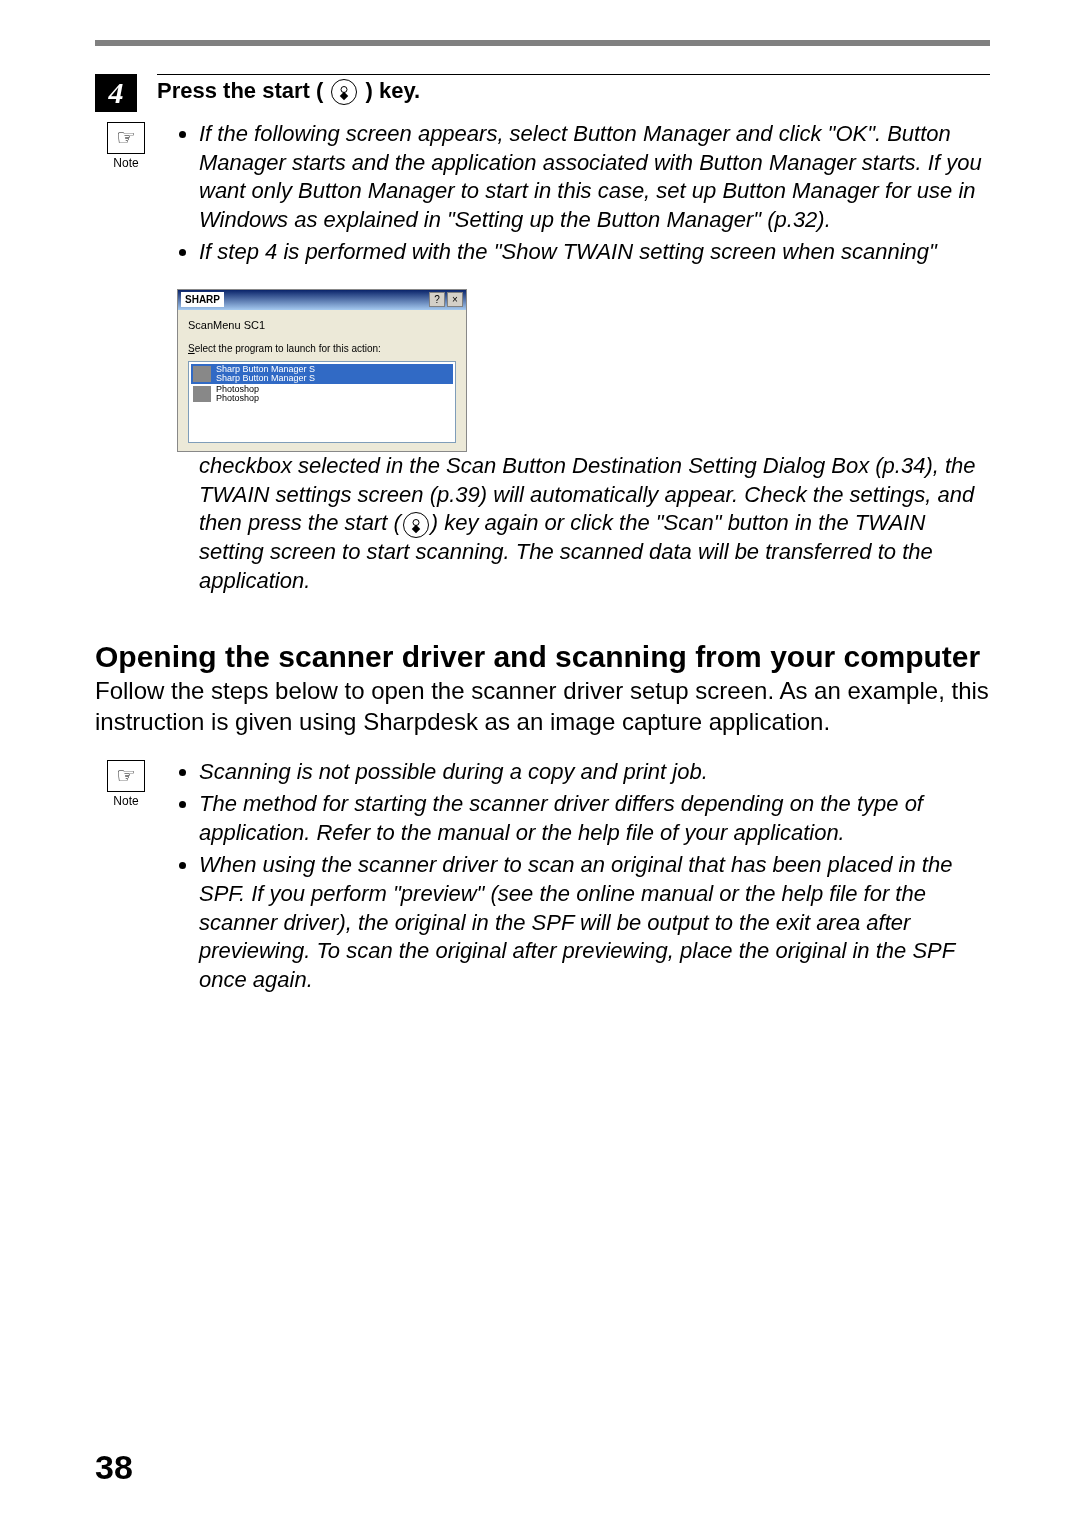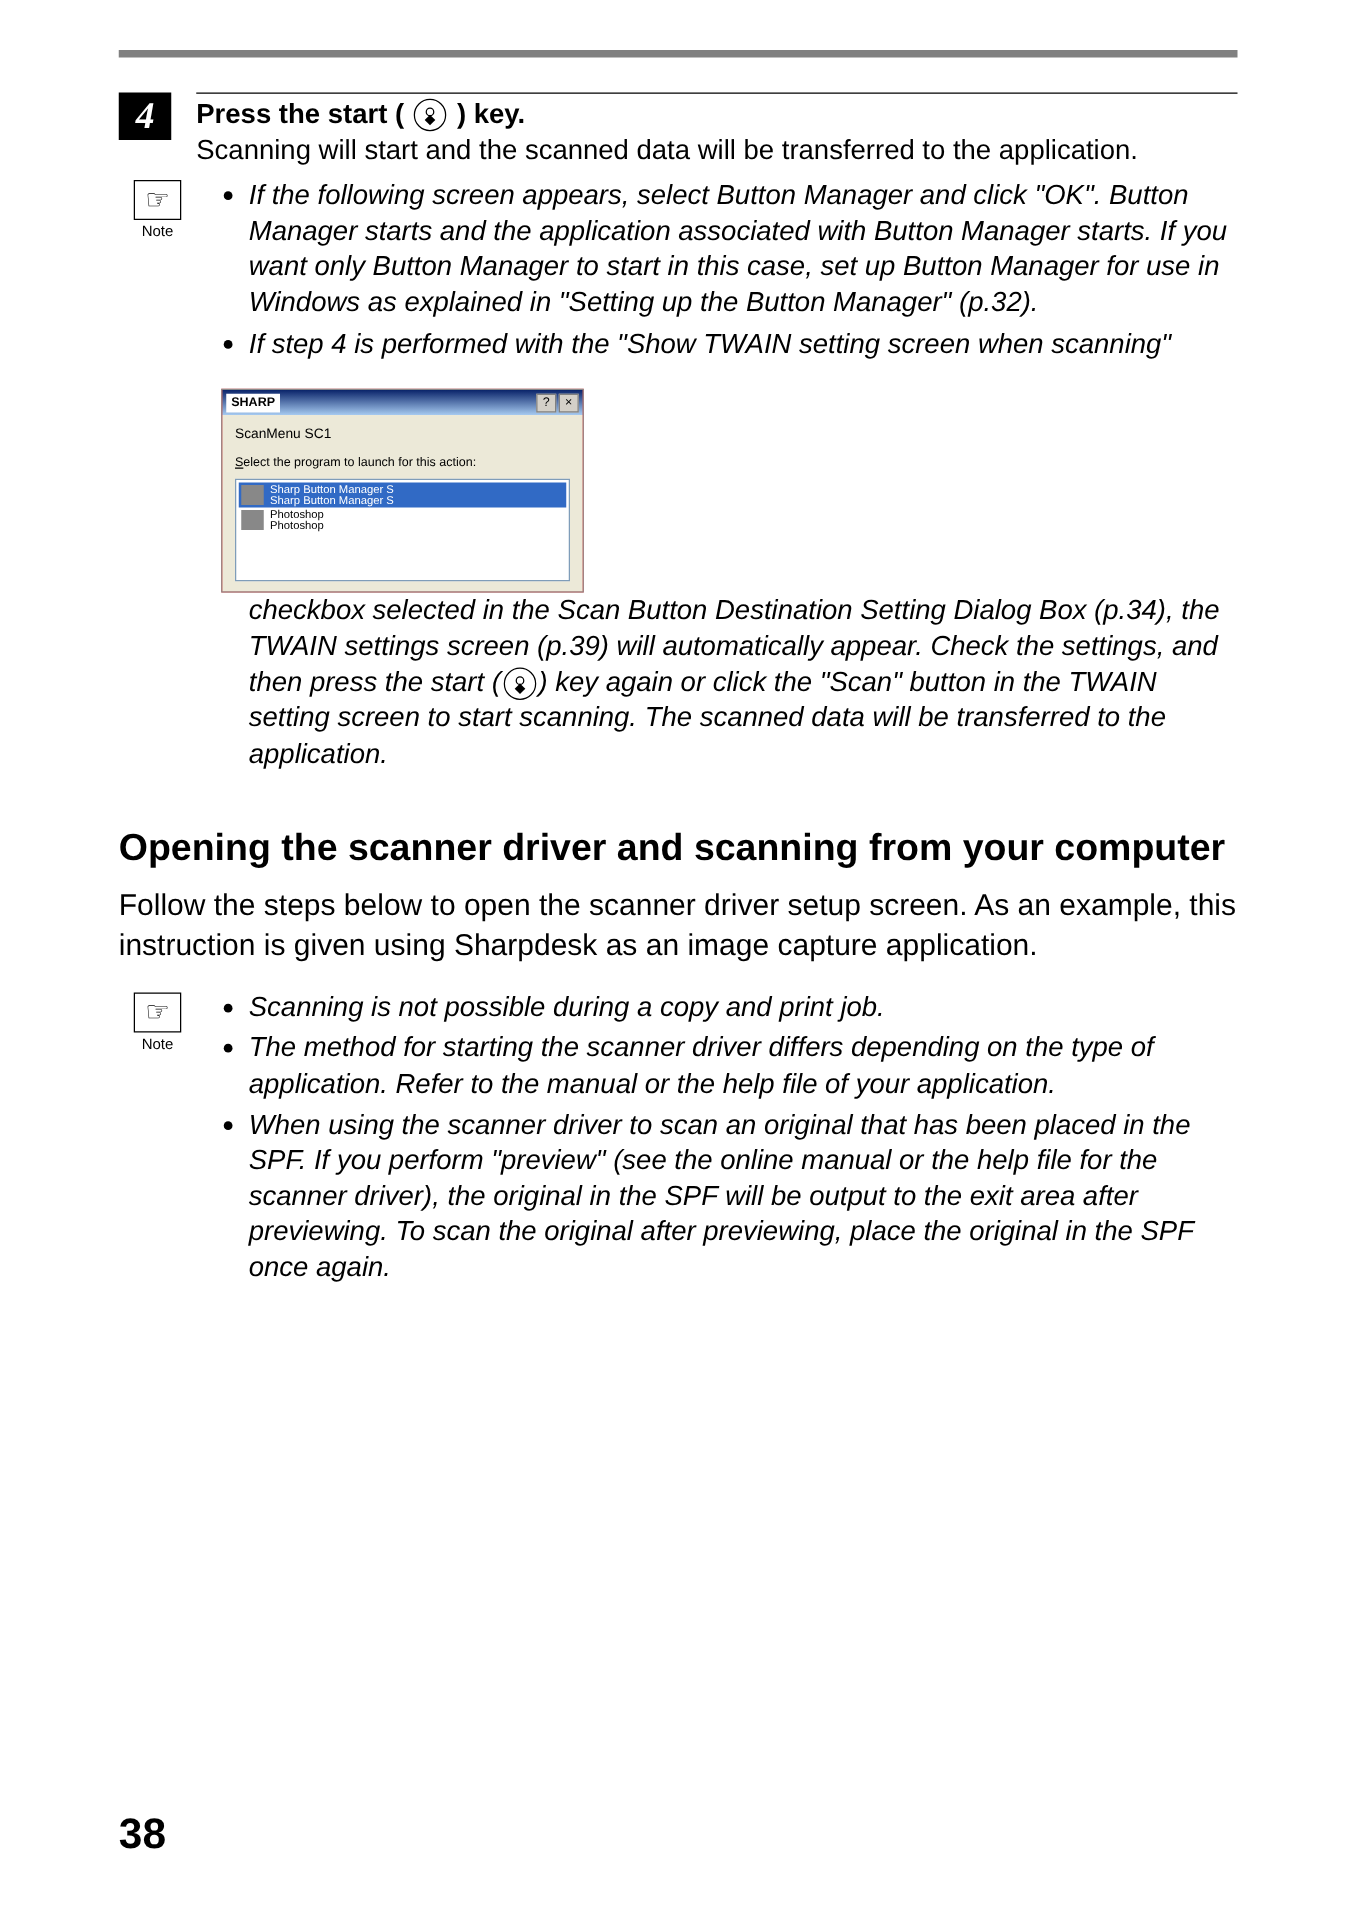--- a/index.html
+++ b/index.html
@@ -239,21 +239,20 @@
       border: 1px solid #888;
       padding: 1px 0;
       width: 62px;
       font-size: 10px;
       text-align: center;
     }
     .section-heading {
       font-size: 30px;
       font-weight: bold;
       margin-top: 44px;
-      margin-bottom: 12px;
       line-height: 1.2;
     }
     .section-desc {
       font-size: 24px;
       line-height: 1.3;
       margin-bottom: 20px;
     }
     .note-section2 {
       display: flex;
       align-items: flex-start;
@@ -279,21 +278,20 @@
 <div class="gray-bar"></div>
 
 <div class="step-block">
   <div class="step-num">4</div>
   <div class="step-content">
     <div class="step-title">
       <span>Press the start (</span>
       <span class="start-icon"></span>
       <span>) key.</span>
     </div>
-    <div class="step-desc">Scanning will start and the scanned data will be transferred to the application.</div>
   </div>
 </div>
 
 <div class="note-section">
   <div class="note-icon-wrap">
     <div class="note-box">
       <span class="note-hand">☞</span>
     </div>
     <div class="note-label">Note</div>
   </div>

